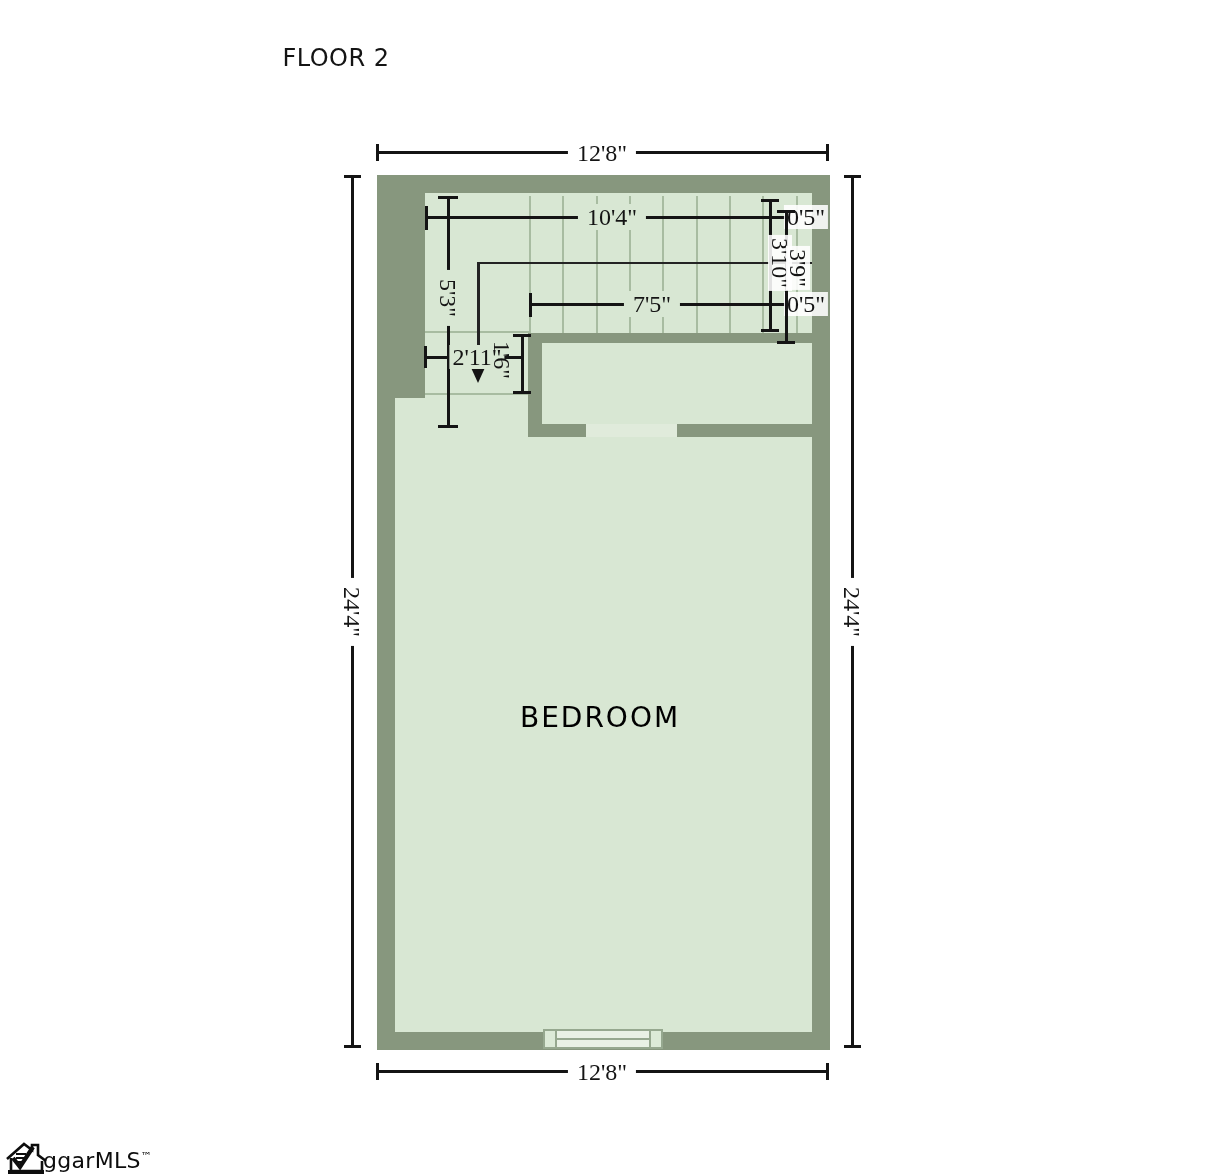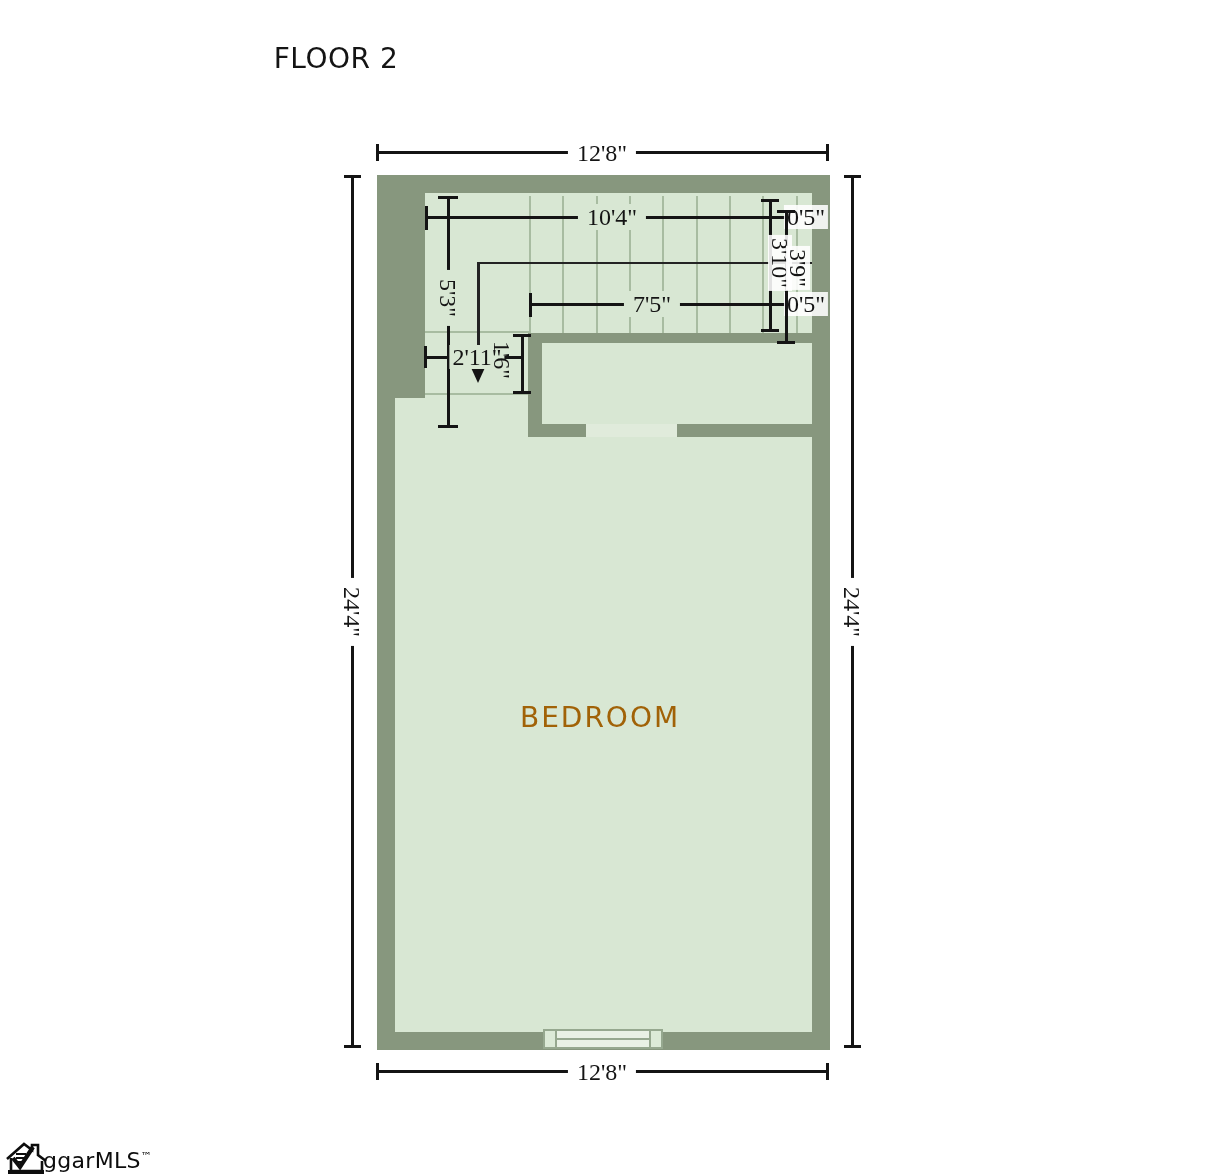--- a/index.html
+++ b/index.html
@@ -2,41 +2,41 @@
 <html><head>
 <meta charset="utf-8">
 <style>
   html,body{margin:0;padding:0;background:#ffffff;}
   #canvas{position:relative;width:1212px;height:1174px;background:#ffffff;overflow:hidden;
           font-family:"DejaVu Sans", sans-serif;}
   .abs{position:absolute;}
 
   
   .title-block{position:absolute;left:336px;top:42px;transform:translateX(-50%);
-               text-align:left;color:#141414;font-size:28px;line-height:33px;letter-spacing:.5px;}
+               text-align:left;color:#141414;font-size:24px;line-height:33px;letter-spacing:.5px;}
 
   
   .wall{background:#87977e;}
   .floor-fill{background:#d8e7d3;}
   .grid{background:#a8bca1;}
 
   
   .dline-h{position:absolute;background:#141414;height:3px;}
   .dline-v{position:absolute;background:#141414;width:3px;}
   .tick-v{position:absolute;background:#141414;width:3px;}
   .tick-h{position:absolute;background:#141414;height:3px;}
   .dlabel{position:absolute;font-family:"Liberation Serif", serif;font-size:24px;color:#141414;
           white-space:nowrap;transform:translate(-50%,-50%);line-height:24px;}
   .dlabel.rot{transform:translate(-50%,-50%) rotate(90deg);}
   .bg-white{background:#ffffff;padding:1px 9px;}
   .bg-floor{background:#d8e7d3;padding:1px 9px;}
   .bg-soft{background:rgba(255,255,255,.88);padding:0 3px;}
 
   .room-label{position:absolute;left:600px;top:717px;transform:translate(-50%,-50%);
-              font-size:28px;letter-spacing:2px;color:#a16207;}
+              font-size:28px;letter-spacing:2px;color:#000000;}
 
   .arrow-down{position:absolute;width:0;height:0;
               border-left:10px solid transparent;border-right:10px solid transparent;
               border-top:22px solid #141414;}
 
   
   .window{position:absolute;left:543px;top:1029px;width:120px;height:20px;
           background:#e9f1e5;border:2px solid #96a88f;box-sizing:border-box;}
   .window .post-l{position:absolute;left:0;top:0;bottom:0;width:10px;border-right:2px solid #96a88f;background:#dcead7;}
   .window .post-r{position:absolute;right:0;top:0;bottom:0;width:10px;border-left:2px solid #96a88f;background:#dcead7;}

